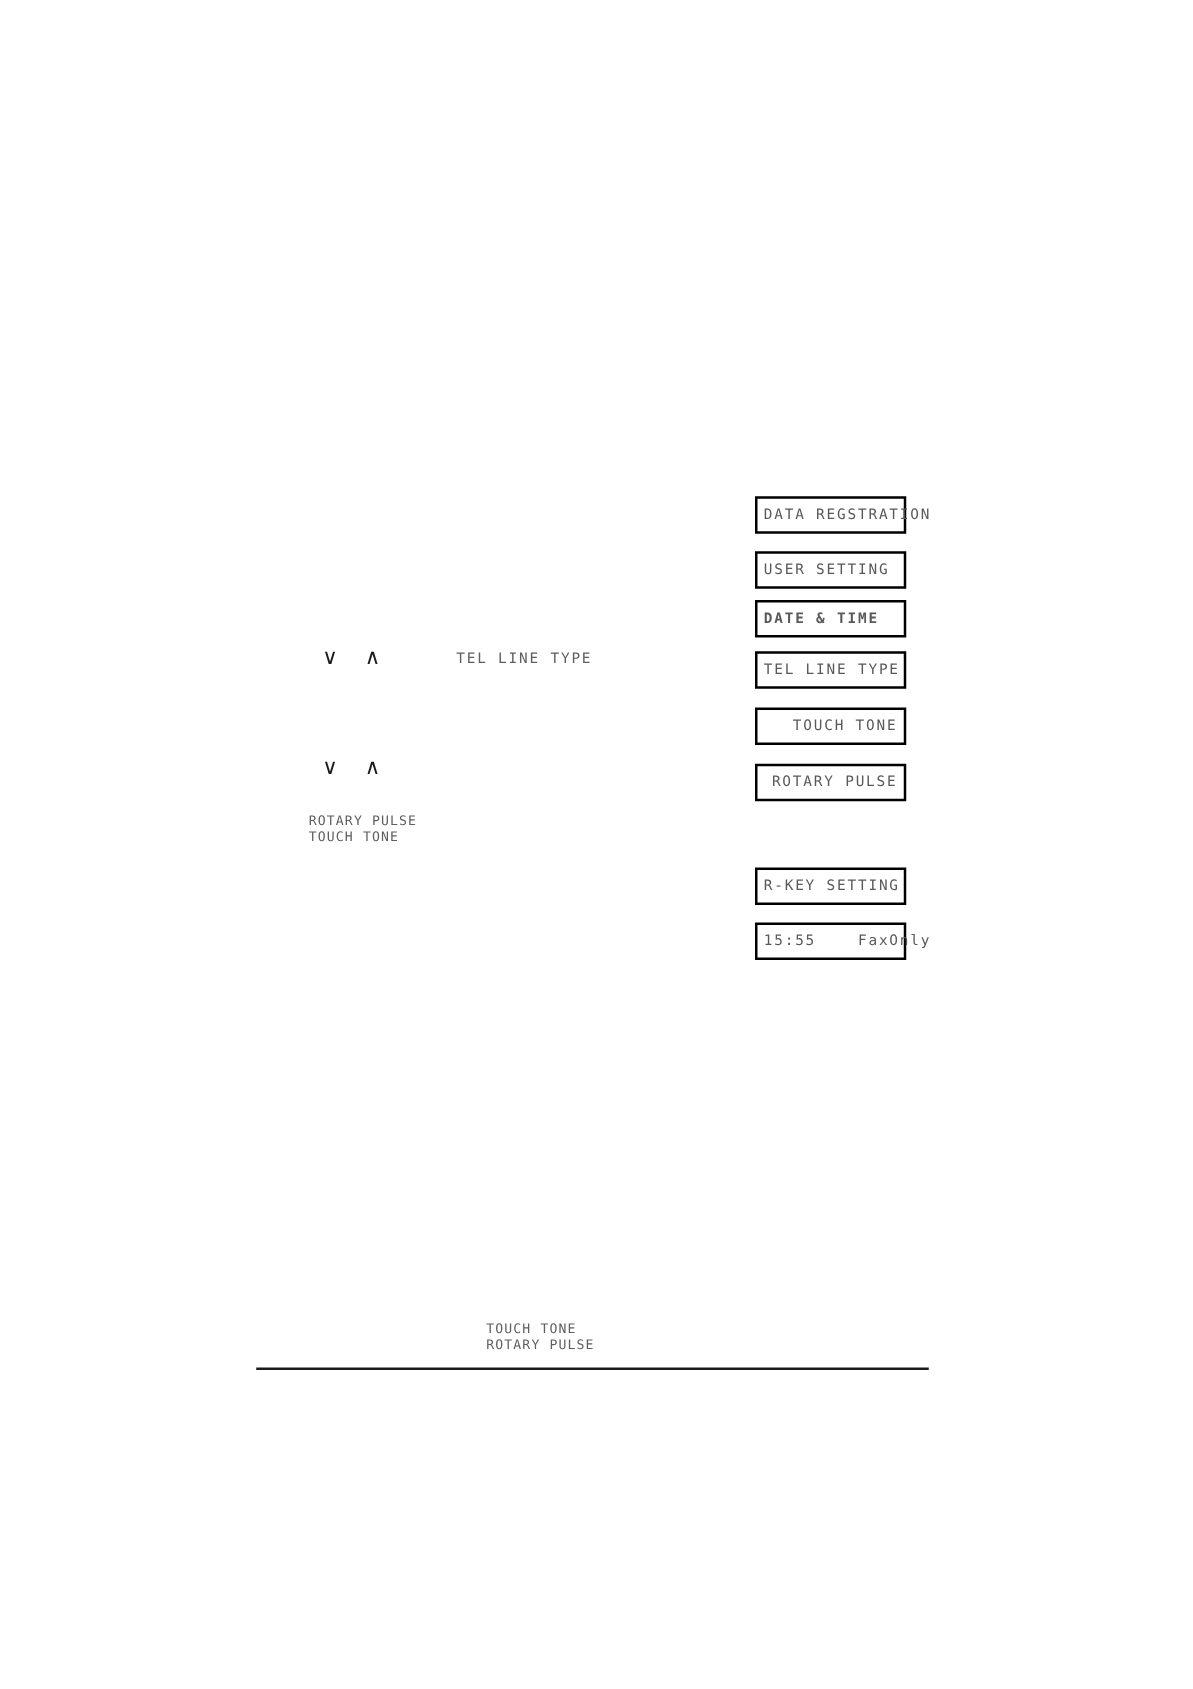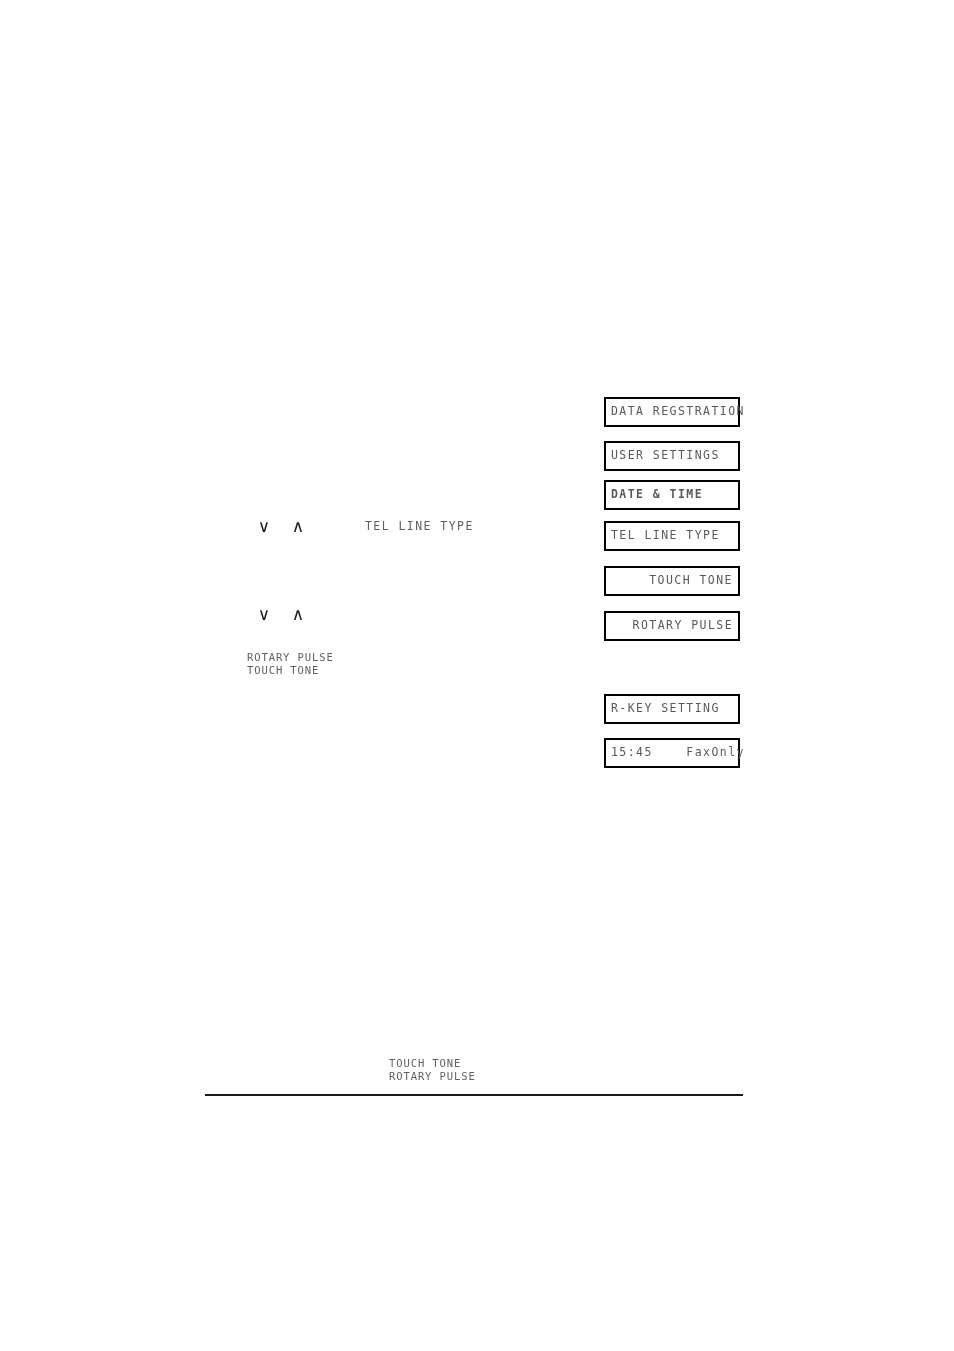--- a/index.html
+++ b/index.html
@@ -17,21 +17,21 @@
 
   
   .lcd-column {
     position: absolute;
     left: 604px;
     top: 397px;
     width: 141px;
   }
   .lcd-box {
     box-sizing: border-box;
-    width: 136px;
+    width: 121px;
     height: 30px;
     border: 2px solid #000000;
     background: #ffffff;
     display: flex;
     align-items: center;
     position: absolute;
     left: 0;
   }
   .lcd-box .lcd-text {
     font-family: "DejaVu Sans Mono", monospace;
@@ -120,21 +120,21 @@
 </head>
 <body>
 
 <div class="lcd-column">
 
   <div class="lcd-box align-left pos-0">
     <span class="lcd-text">DATA REGSTRATION</span>
   </div>
 
   <div class="lcd-box align-left pos-1">
-    <span class="lcd-text">USER SETTINGS</span>
+    <span class="lcd-text">USER SETTING</span>
   </div>
 
   <div class="lcd-box align-left pos-2">
     <span class="lcd-text">DATE &amp; TIME</span>
   </div>
 
   <div class="lcd-box align-left pos-3">
     <span class="lcd-text">TEL LINE TYPE</span>
   </div>
 
@@ -144,21 +144,21 @@
 
   <div class="lcd-box align-right pos-5">
     <span class="lcd-text">ROTARY PULSE</span>
   </div>
 
   <div class="lcd-box align-left pos-6">
     <span class="lcd-text">R-KEY SETTING</span>
   </div>
 
   <div class="lcd-box align-left pos-7">
-    <span class="lcd-text">15:45    FaxOnly</span>
+    <span class="lcd-text">15:55    FaxOnly</span>
   </div>
 
 </div>
 
 <div class="arrow-row row-a">
   <span class="arrow-glyph">∨</span>
   <span class="arrow-gap"></span>
   <span class="arrow-glyph">∧</span>
   <span class="inline-label">TEL LINE TYPE</span>
 </div>

